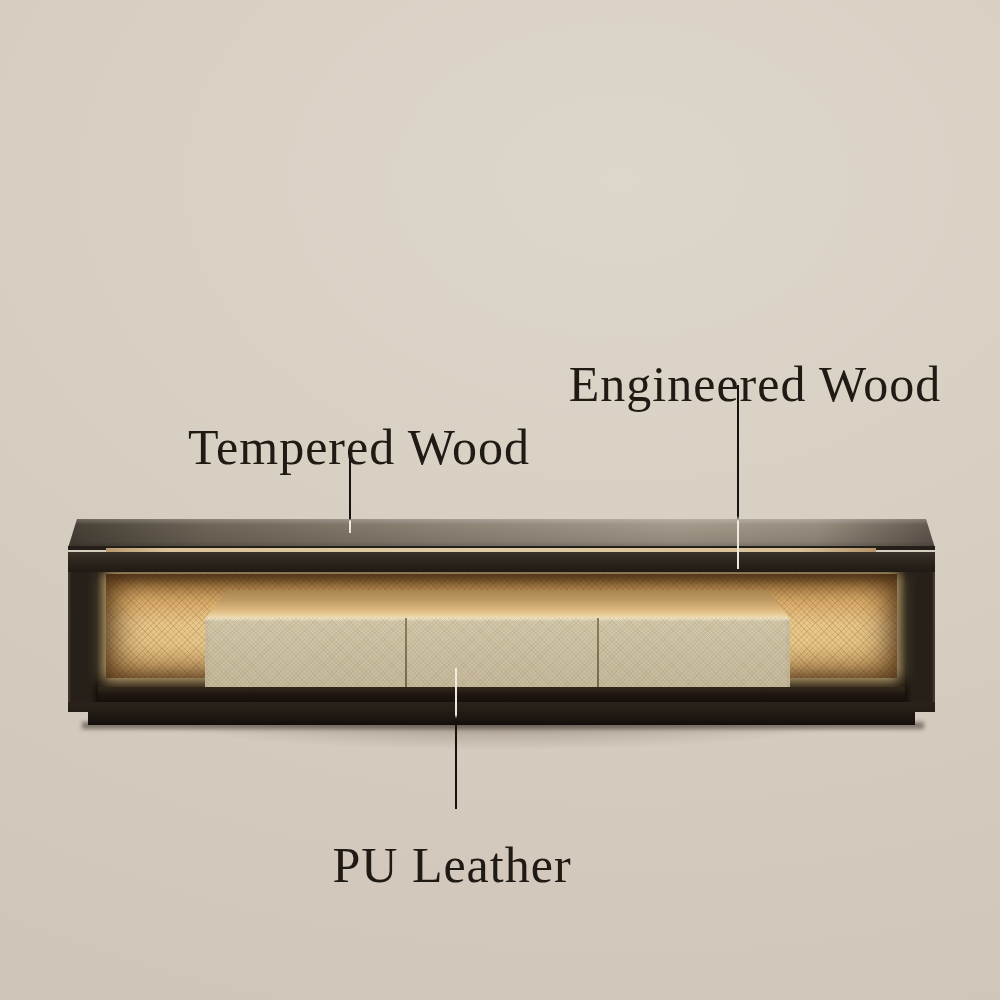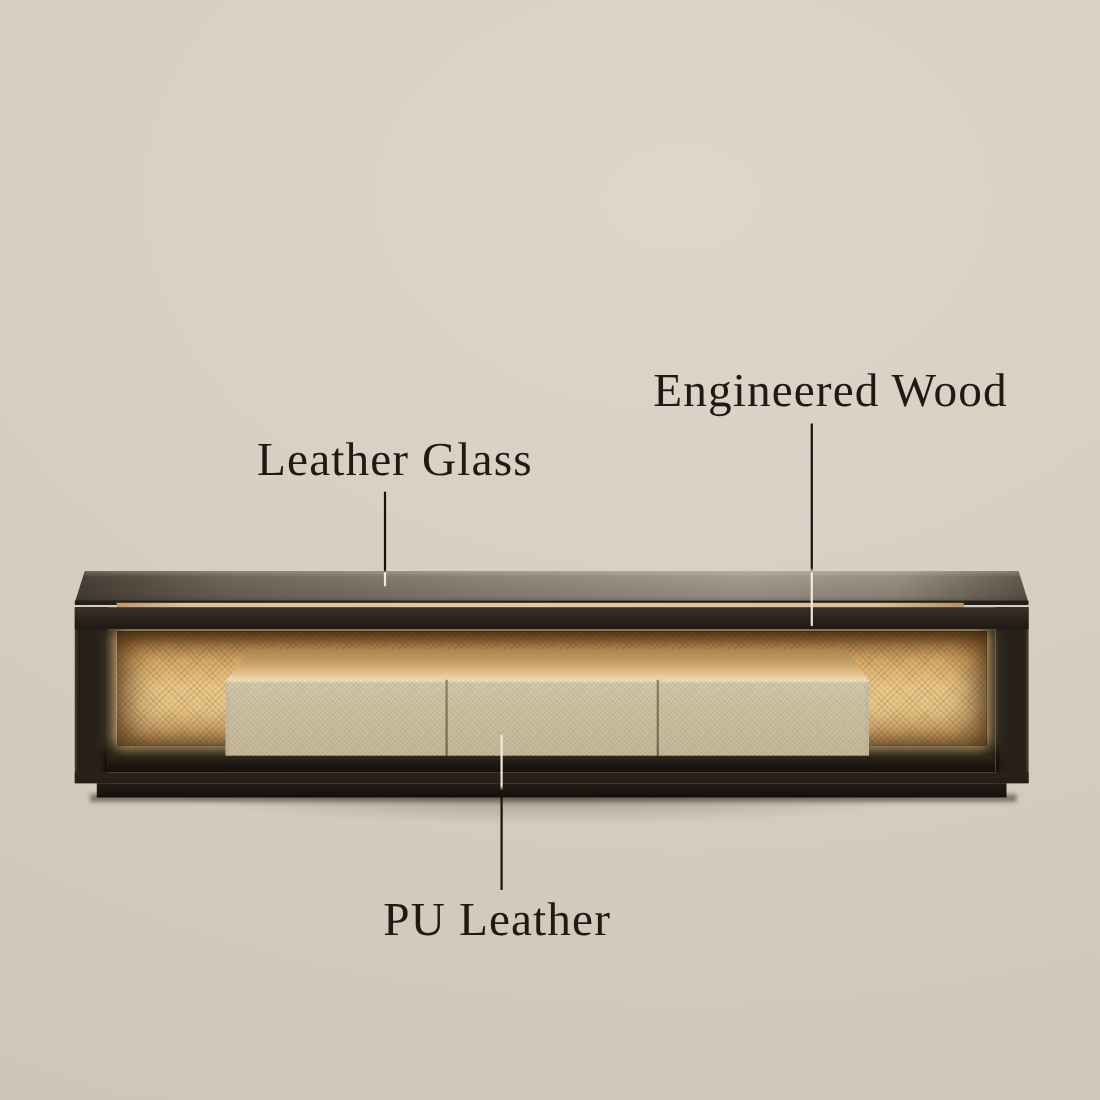--- a/index.html
+++ b/index.html
@@ -8,25 +8,26 @@
     width:1000px;height:1000px;
     overflow:hidden;
     background:
       radial-gradient(130% 90% at 62% 18%, #ddd6ca 0%, #d7cfc2 45%, #cfc5b8 100%);
     font-family:"Liberation Serif","DejaVu Serif",serif;
   }
   
   .label{
     position:absolute;
     transform:translateX(-50%);
-    font-size:43px;
+    font-size:50px;
     letter-spacing:1px;
     color:#1f1a14;
     white-space:nowrap;
     z-index:30;
+    margin-top:24px;
   }
   .leader{
     position:absolute;
     width:2px;
     z-index:25;
   }
   .leader.tg{left:349px;top:447px;height:86px;
     background:linear-gradient(to bottom,#16120e 0%,#16120e 83%,#f2ecdf 86%,#ece5d7 100%);}
   .leader.ew{left:737px;top:385px;height:184px;
     background:linear-gradient(to bottom,#16120e 0%,#16120e 71%,#f2ecdf 74%,#ece5d7 100%);}
@@ -140,21 +141,21 @@
   }
 </style>
 </head>
 <body>
 
 <div class="stage">
 
   <div class="label lbl-ew">Engineered Wood</div>
   <div class="leader ew"></div>
 
-  <div class="label lbl-tg">Leather Glass</div>
+  <div class="label lbl-tg">Tempered Wood</div>
   <div class="leader tg"></div>
 
   <div class="label lbl-pu">PU Leather</div>
   <div class="leader pu"></div>
 
   <div class="furniture">
     <div class="side-panel left"></div>
     <div class="side-panel right"></div>
 
     <div class="cavity">

